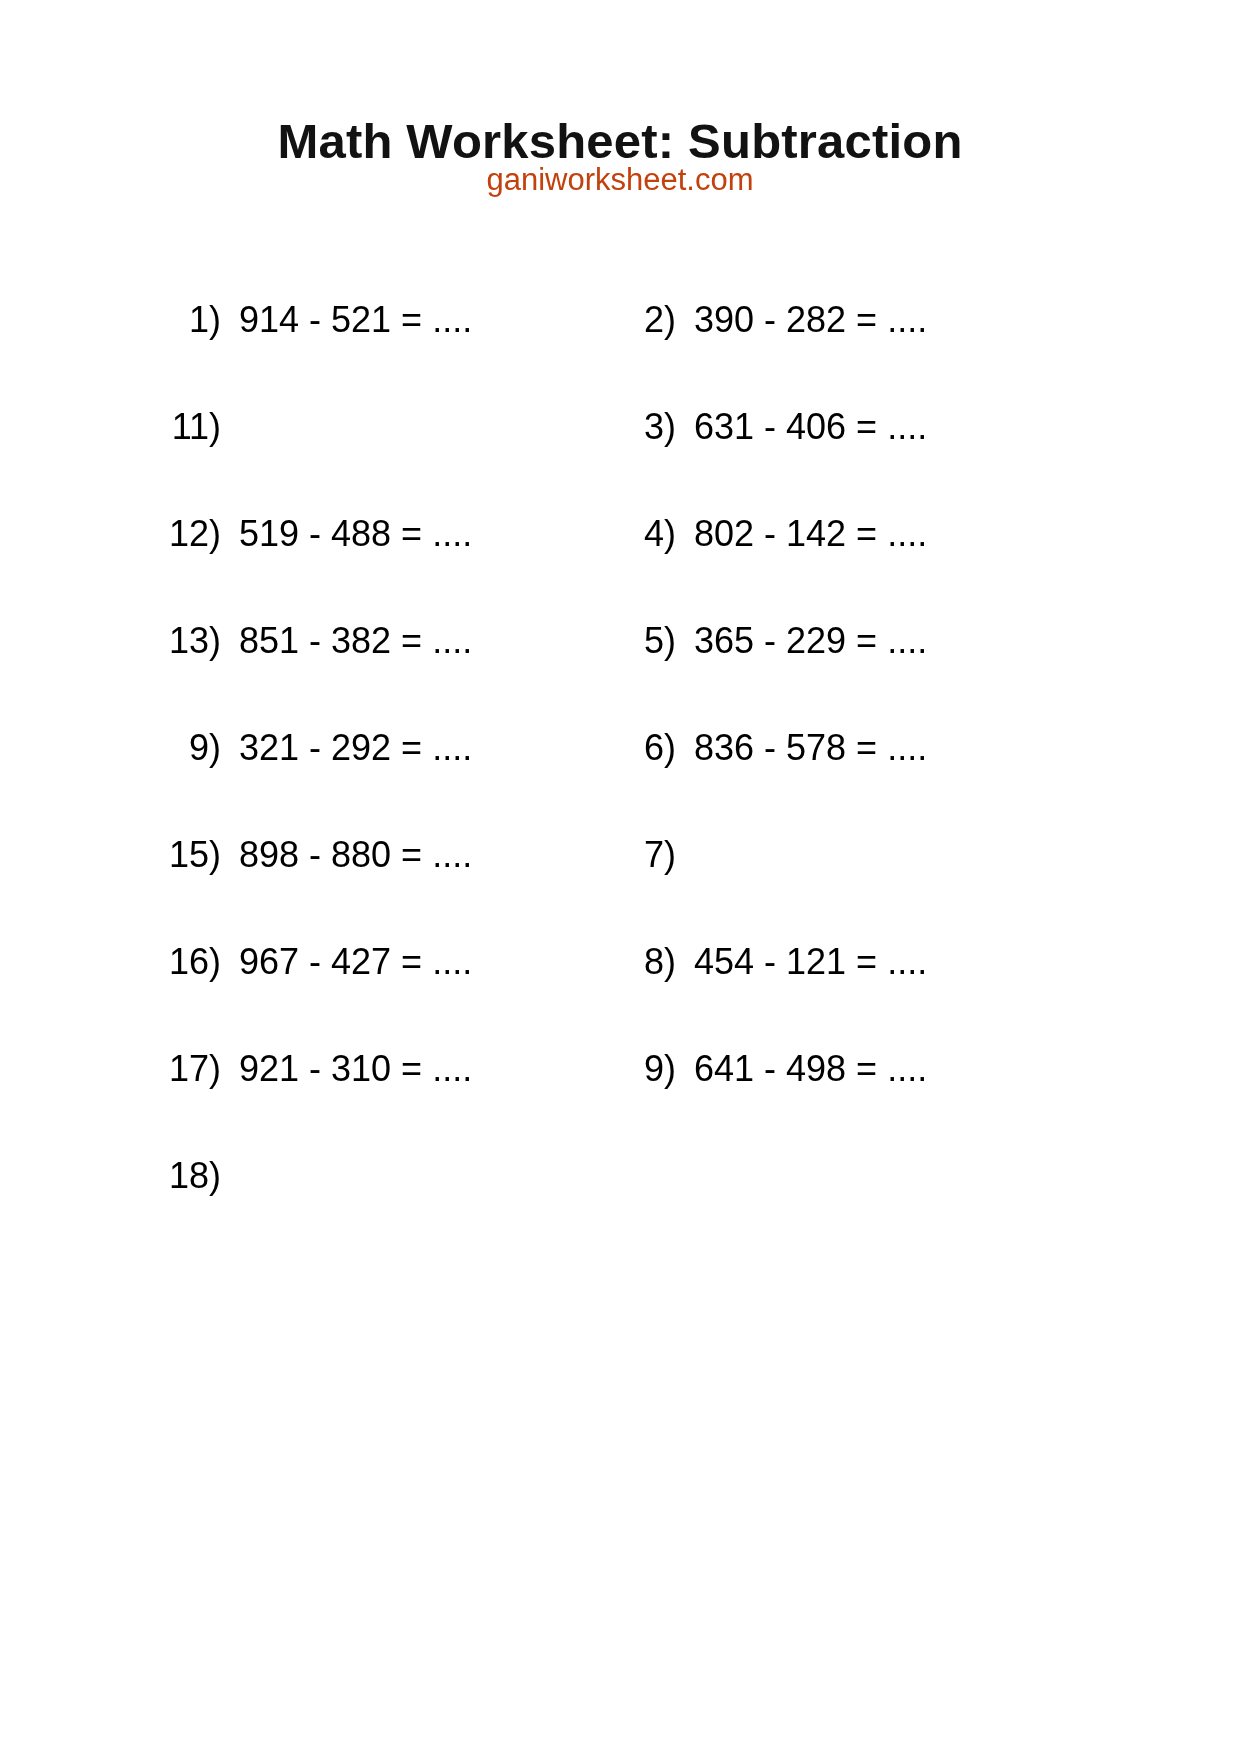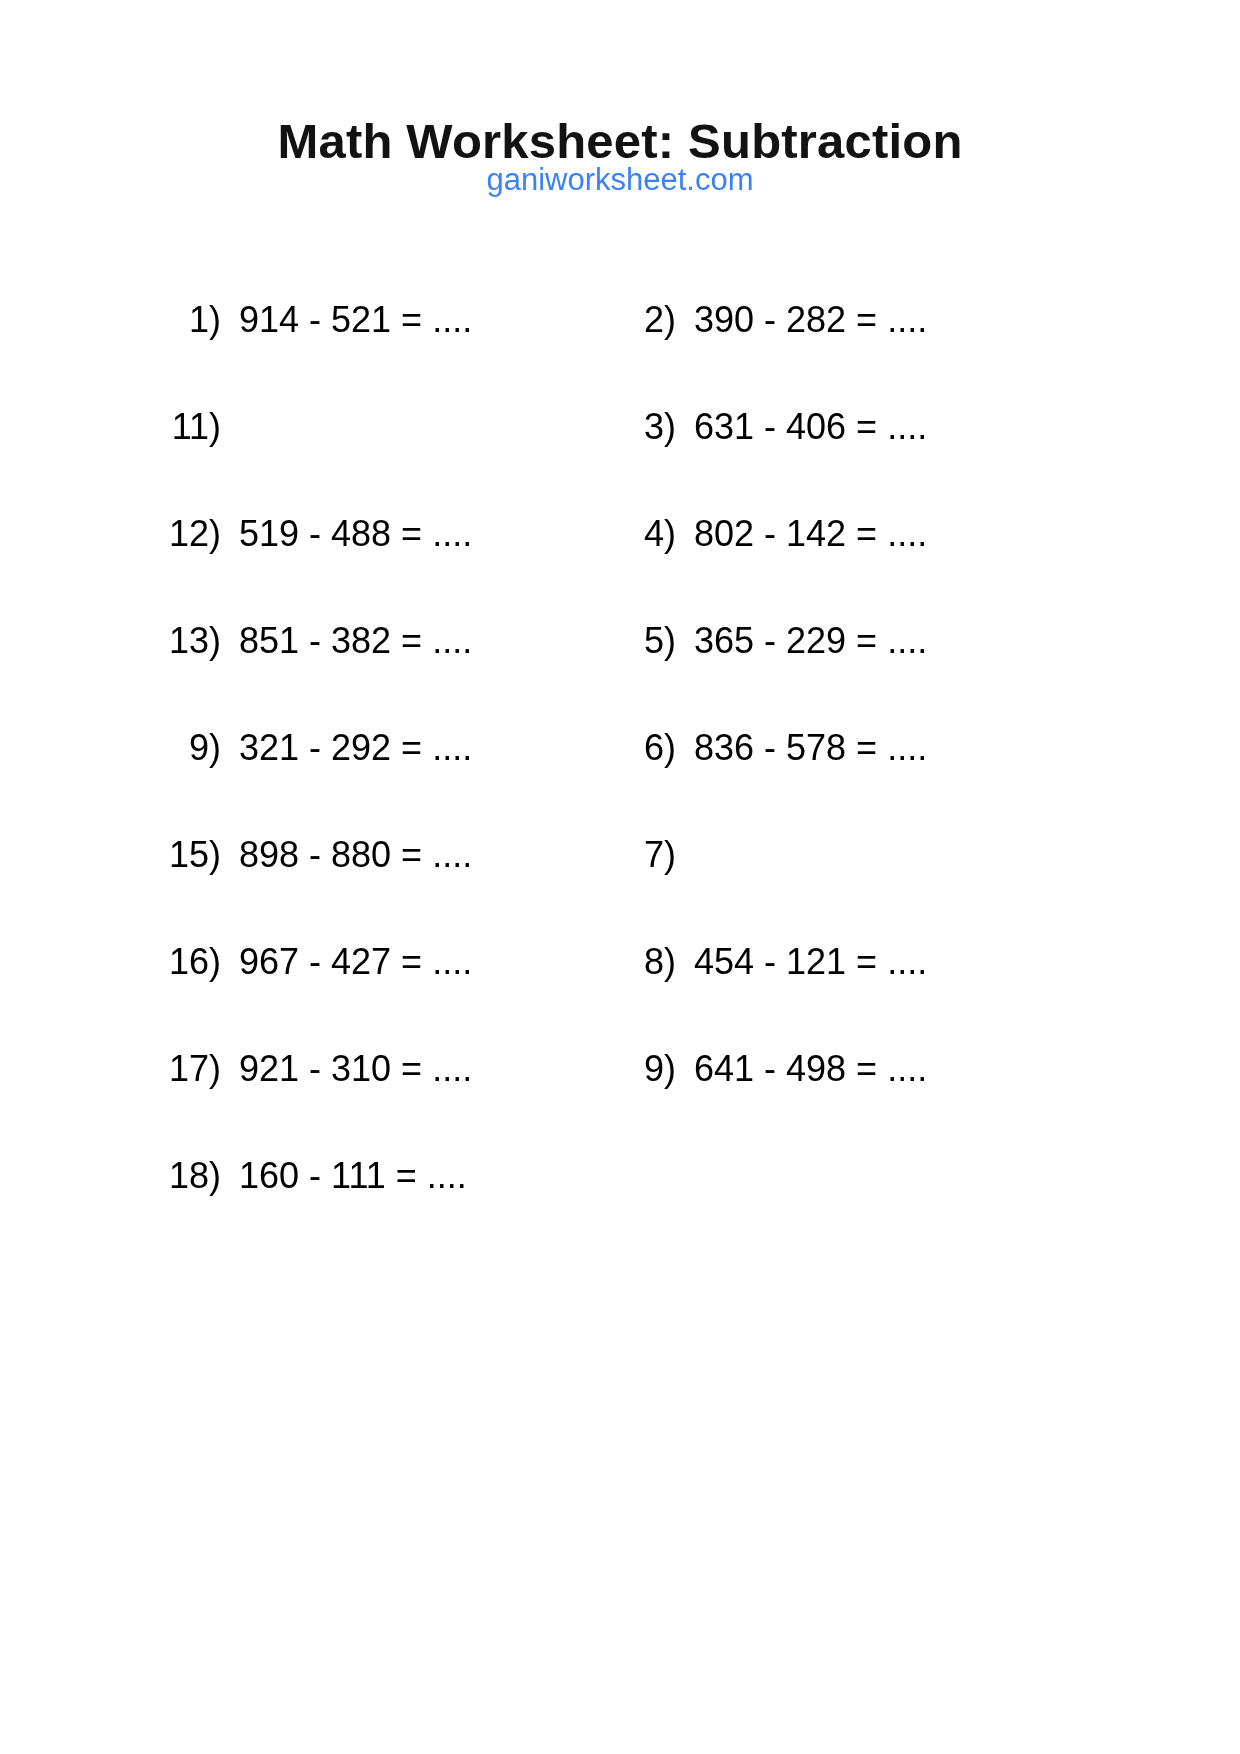--- a/index.html
+++ b/index.html
@@ -35,21 +35,21 @@
     margin-top: 25px;
   }
   .subtitle {
     position: absolute;
     top: 162px;
     left: 0;
     width: 1240px;
     text-align: center;
     font-size: 31px;
     font-weight: 400;
-    color: #3b82f6;
+    color: #c2410c;
   }
   .problems {
     position: absolute;
     top: 300px;
     left: 165px;
     width: 920px;
     display: grid;
     grid-template-columns: 455px 455px;
     grid-auto-rows: 107px;
     align-items: start;
@@ -147,17 +147,16 @@
       <span class="num">17)</span>
       <span class="expr">921 - 310 = ....</span>
     </div>
 
     <div class="problem">
       <span class="num">9)</span>
       <span class="expr">641 - 498 = ....</span>
     </div>
     <div class="problem">
       <span class="num">18)</span>
-      <span class="expr">160 - 111 = ....</span>
     </div>
 
   </div>
 </div>
 
 </body></html>

